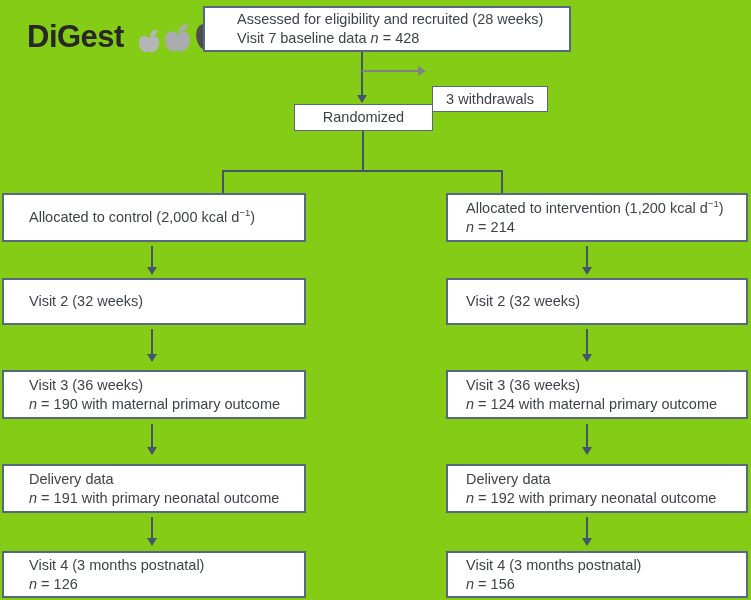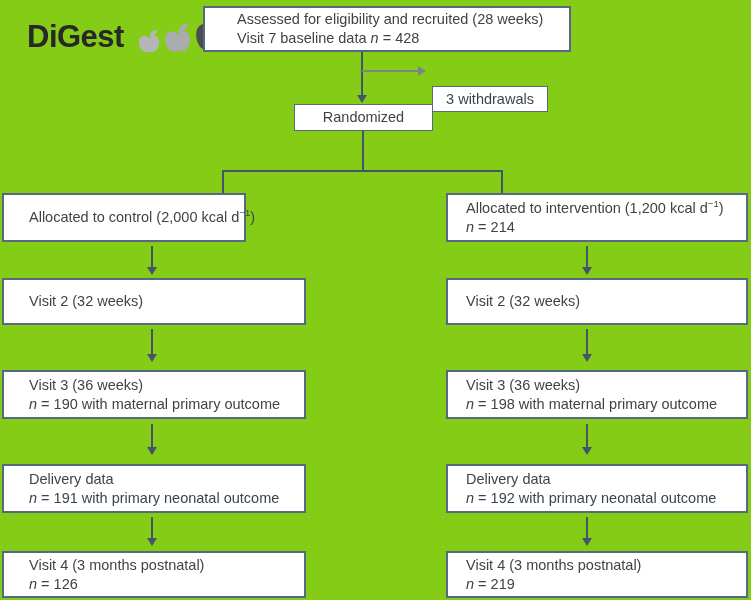--- a/index.html
+++ b/index.html
@@ -88,21 +88,21 @@
 
   <div class="box thin centered" style="left:294px;top:104px;width:139px;height:27px;">
     <div class="txt">Randomized</div>
   </div>
 
   <div class="connector" style="left:362px;top:131px;width:2px;height:40px;"></div>
   <div class="connector" style="left:222px;top:170px;width:281px;height:2px;"></div>
   <div class="connector" style="left:222px;top:170px;width:2px;height:24px;"></div>
   <div class="connector" style="left:501px;top:170px;width:2px;height:24px;"></div>
 
-  <div class="box pad-l" style="left:2px;top:193px;width:244px;height:49px;">
+  <div class="box pad-l" style="left:2px;top:193px;width:304px;height:49px;">
     <div class="txt"><span>Allocated to control (2,000 kcal d</span><sup>−1</sup><span>)</span></div>
   </div>
   <div class="box pad-r" style="left:446px;top:193px;width:302px;height:49px;">
     <div class="txt"><span>Allocated to intervention (1,200 kcal d</span><sup>−1</sup><span>)</span></div>
     <div class="txt"><i>n</i><span> = 214</span></div>
   </div>
 
   <div class="connector" style="left:151px;top:246px;width:2px;height:22px;"></div>
   <div class="ah-down" style="left:147px;top:267px;"></div>
   <div class="connector" style="left:586px;top:246px;width:2px;height:22px;"></div>
@@ -119,21 +119,21 @@
   <div class="ah-down" style="left:147px;top:354px;"></div>
   <div class="connector" style="left:586px;top:329px;width:2px;height:26px;"></div>
   <div class="ah-down" style="left:582px;top:354px;"></div>
 
   <div class="box pad-l" style="left:2px;top:370px;width:304px;height:49px;">
     <div class="txt">Visit 3 (36 weeks)</div>
     <div class="txt"><i>n</i><span> = 190 with maternal primary outcome</span></div>
   </div>
   <div class="box pad-r" style="left:446px;top:370px;width:302px;height:49px;">
     <div class="txt">Visit 3 (36 weeks)</div>
-    <div class="txt"><i>n</i><span> = 198 with maternal primary outcome</span></div>
+    <div class="txt"><i>n</i><span> = 124 with maternal primary outcome</span></div>
   </div>
 
   <div class="connector" style="left:151px;top:424px;width:2px;height:24px;"></div>
   <div class="ah-down" style="left:147px;top:447px;"></div>
   <div class="connector" style="left:586px;top:424px;width:2px;height:24px;"></div>
   <div class="ah-down" style="left:582px;top:447px;"></div>
 
   <div class="box pad-l" style="left:2px;top:464px;width:304px;height:49px;">
     <div class="txt">Delivery data</div>
     <div class="txt"><i>n</i><span> = 191 with primary neonatal outcome</span></div>
@@ -147,16 +147,16 @@
   <div class="ah-down" style="left:147px;top:538px;"></div>
   <div class="connector" style="left:586px;top:517px;width:2px;height:22px;"></div>
   <div class="ah-down" style="left:582px;top:538px;"></div>
 
   <div class="box pad-l" style="left:2px;top:551px;width:304px;height:47px;">
     <div class="txt">Visit 4 (3 months postnatal)</div>
     <div class="txt"><i>n</i><span> = 126</span></div>
   </div>
   <div class="box pad-r" style="left:446px;top:551px;width:302px;height:47px;">
     <div class="txt">Visit 4 (3 months postnatal)</div>
-    <div class="txt"><i>n</i><span> = 219</span></div>
+    <div class="txt"><i>n</i><span> = 156</span></div>
   </div>
 
 </div>
 
 </body></html>

